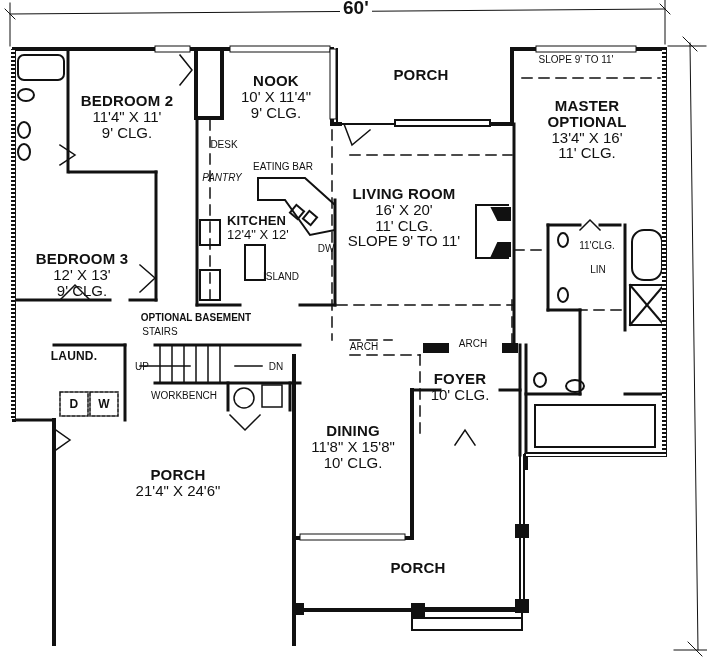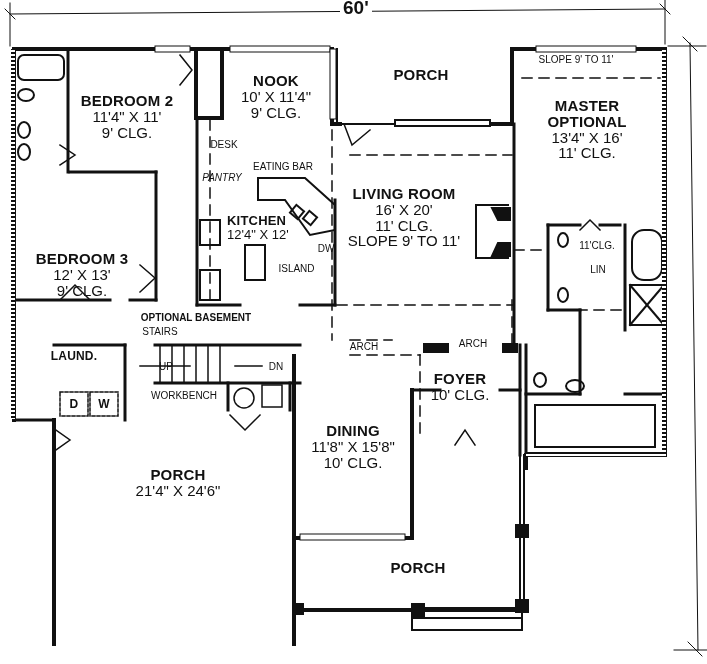--- a/index.html
+++ b/index.html
@@ -228,37 +228,37 @@
 </div>
 
 <div class="lbl" style="left:255px;top:214px;text-align:left;transform:none;left:227px;">
   <div class="rname" style="font-size:13px;">KITCHEN</div>
   <div class="rdim" style="font-size:13px;">12'4" X 12'</div>
 </div>
 
 <div class="lbl small" style="left:224px;top:140px;">DESK</div>
 <div class="lbl small" style="left:222px;top:173px;font-style:italic;">PANTRY</div>
 <div class="lbl small" style="left:283px;top:162px;">EATING BAR</div>
-<div class="lbl small" style="left:281px;top:264px;padding-left:31px;">ISLAND</div>
+<div class="lbl small" style="left:281px;top:272px;">ISLAND</div>
 <div class="lbl small" style="left:326px;top:244px;">DW</div>
 
 <div class="lbl" style="left:404px;top:186px;">
   <div class="rname">LIVING ROOM</div>
   <div class="rdim">16' X 20'</div>
   <div class="rclg">11' CLG.</div>
   <div class="rclg">SLOPE 9' TO 11'</div>
 </div>
 
 <div class="lbl small" style="left:597px;top:241px;">11'CLG.</div>
 <div class="lbl small" style="left:598px;top:265px;">LIN</div>
 
 <div class="lbl small" style="left:196px;top:313px;font-weight:bold;">OPTIONAL BASEMENT</div>
 <div class="lbl small" style="left:160px;top:327px;">STAIRS</div>
 <div class="lbl rname" style="left:74px;top:350px;font-size:12px;">LAUND.</div>
-<div class="lbl small" style="left:142px;top:362px;margin-left:24px;">UP</div>
+<div class="lbl small" style="left:142px;top:362px;">UP</div>
 <div class="lbl small" style="left:276px;top:362px;">DN</div>
 <div class="lbl small" style="left:184px;top:391px;">WORKBENCH</div>
 <div class="lbl rname" style="left:74px;top:398px;font-size:12px;">D</div>
 <div class="lbl rname" style="left:104px;top:398px;font-size:12px;">W</div>
 
 <div class="lbl small" style="left:364px;top:342px;">ARCH</div>
 <div class="lbl small" style="left:473px;top:339px;">ARCH</div>
 
 <div class="lbl" style="left:460px;top:371px;">
   <div class="rname">FOYER</div>

